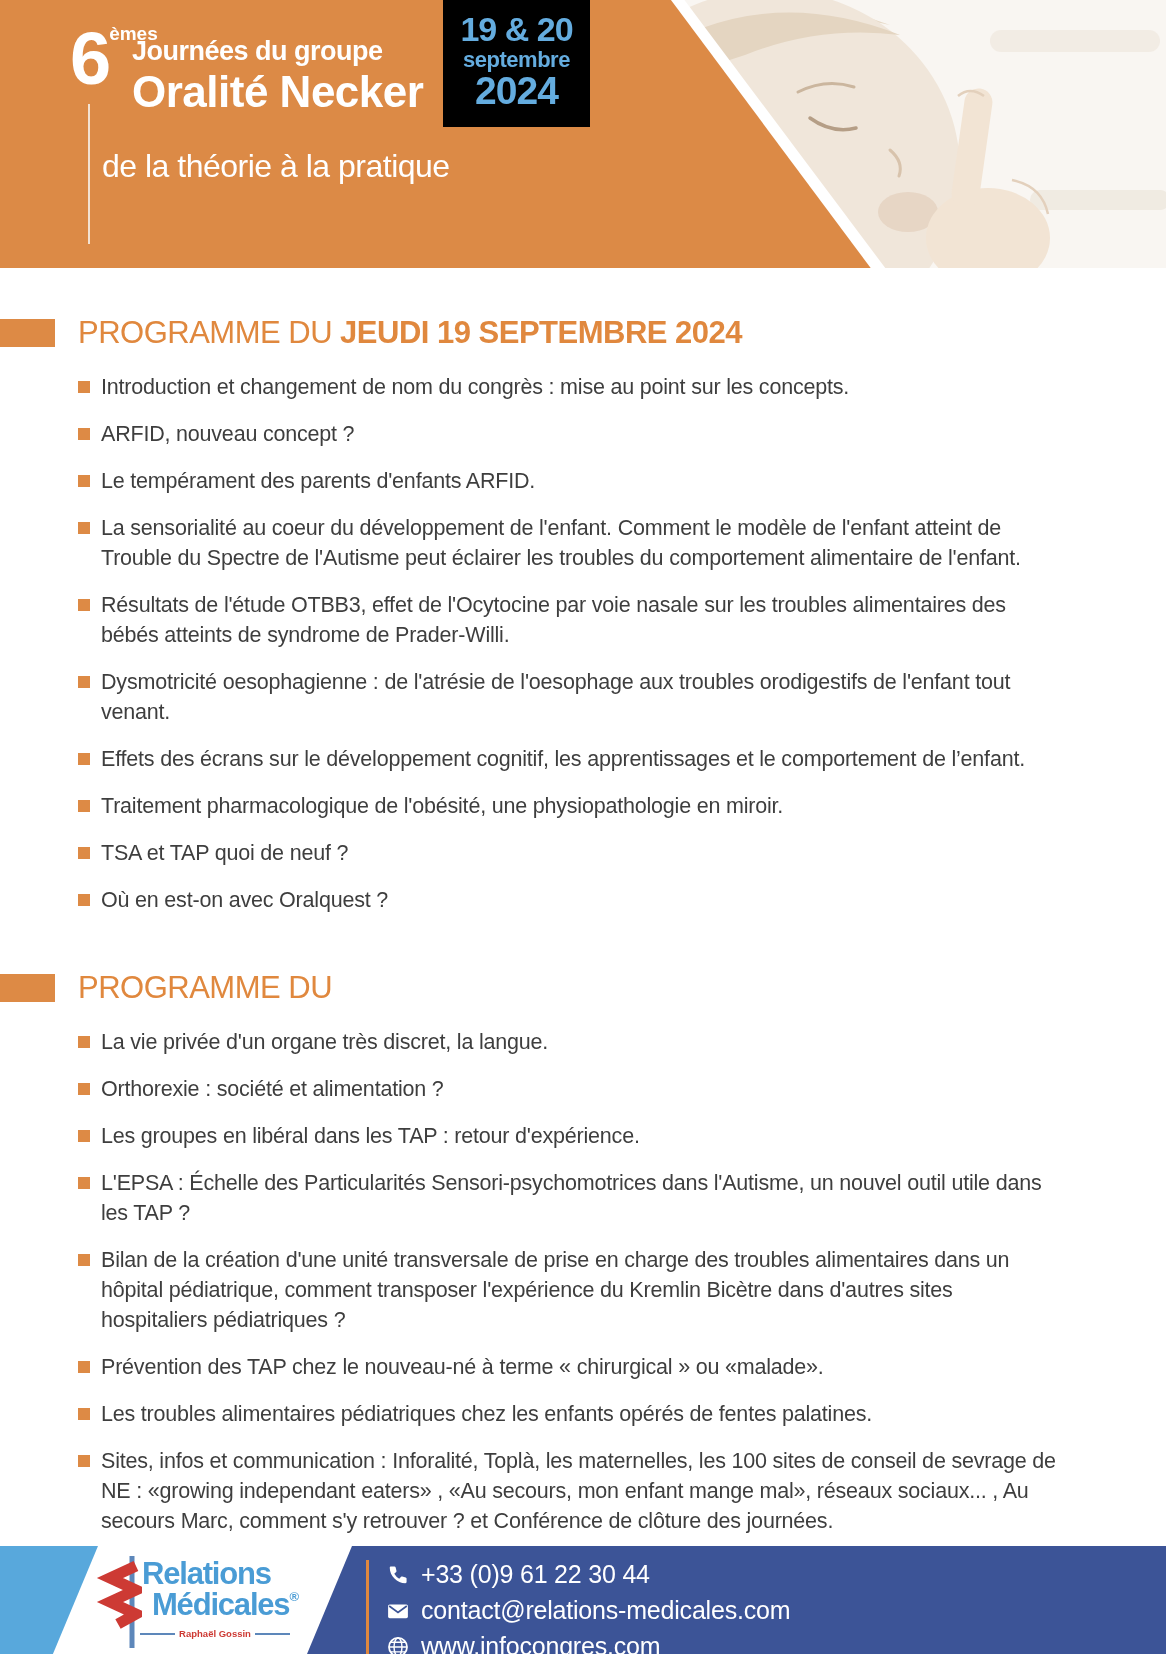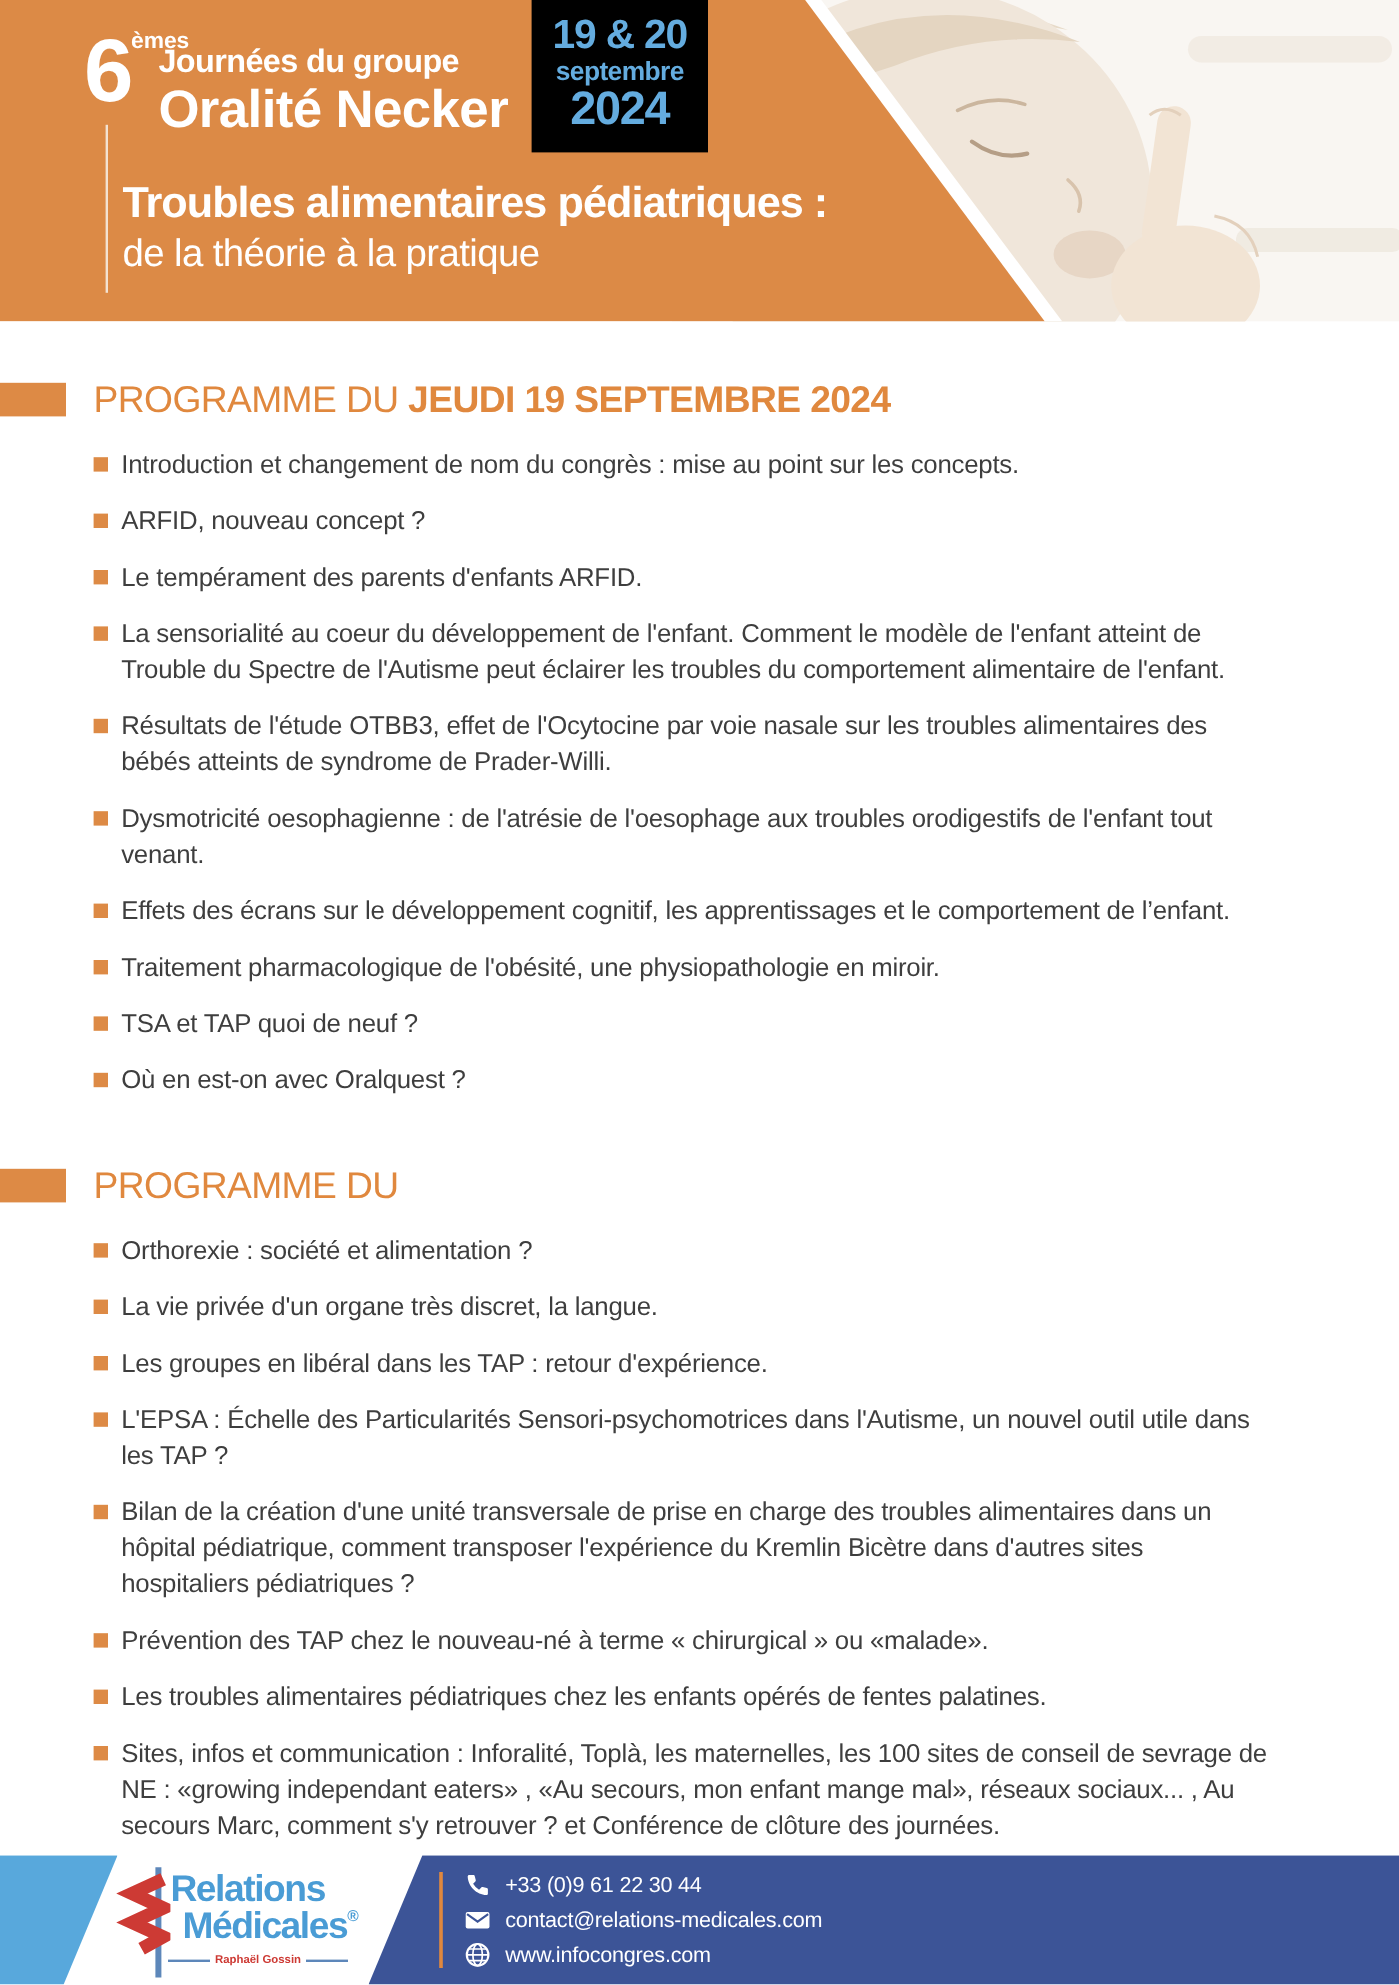--- a/index.html
+++ b/index.html
@@ -56,21 +56,21 @@
   .logo-text{position:absolute;left:46px;top:4px;color:#4A9CD5;font-weight:bold;line-height:1.0;}
   .logo-line1{font-size:31px;letter-spacing:-1.2px;}
   .logo-line2{font-size:31px;letter-spacing:-1.2px;margin-left:10px;}
   .logo-reg{font-size:13px;vertical-align:14px;}
   .logo-sig{position:absolute;left:44px;top:74px;width:150px;display:flex;align-items:center;}
   .sig-line{flex:1;height:2px;background:#5D87BA;}
   .sig-text{color:#CD3A34;font-size:9.5px;font-weight:bold;margin:0 4px;white-space:nowrap;}
   .contact{position:absolute;left:366px;top:14px;display:flex;}
   .contact-rule{width:3px;background:#E0883E;margin-right:18px;}
   .contact-rows{display:flex;flex-direction:column;justify-content:center;gap:7px;}
-  .contact-row{display:flex;align-items:center;gap:12px;color:#fff;font-size:18px;
+  .contact-row{display:flex;align-items:center;gap:12px;color:#fff;font-size:25px;
         letter-spacing:-0.2px;}
   .cicon{width:22px;height:22px;flex:0 0 auto;}
 </style>
 </head>
 <body>
 
 <div class="page">
 
   <div class="header">
 
@@ -104,21 +104,20 @@
 
       <div class="header-vline"></div>
 
       <div class="datebox">
         <div class="date-line1">19 &amp; 20</div>
         <div class="date-line2">septembre</div>
         <div class="date-line3">2024</div>
       </div>
 
       <div class="main-title">
-        <div class="title-bold">Troubles alimentaires pédiatriques :</div>
         <div class="title-regular">de la théorie à la pratique</div>
       </div>
     </div>
   </div>
 
   <div class="content">
 
     <div class="sec-heading first">
       <div class="sec-bar"></div>
       <span class="sec-prefix">PROGRAMME DU</span>
@@ -169,25 +168,25 @@
     </ul>
 
     <div class="sec-heading second">
       <div class="sec-bar"></div>
       <span class="sec-prefix">PROGRAMME DU</span>
     </div>
 
     <ul class="program">
       <li>
           <span class="bullet"></span>
+          <span class="item-text">La vie privée d'un organe très discret, la langue.</span>
+        </li>
+      <li>
+          <span class="bullet"></span>
           <span class="item-text">Orthorexie : société et alimentation ?</span>
-        </li>
-      <li>
-          <span class="bullet"></span>
-          <span class="item-text">La vie privée d'un organe très discret, la langue.</span>
         </li>
       <li>
           <span class="bullet"></span>
           <span class="item-text">Les groupes en libéral dans les TAP : retour d'expérience.</span>
         </li>
       <li>
           <span class="bullet"></span>
           <span class="item-text">L'EPSA : Échelle des Particularités Sensori-psychomotrices dans l'Autisme, un nouvel outil utile dans les TAP ?</span>
         </li>
       <li>

